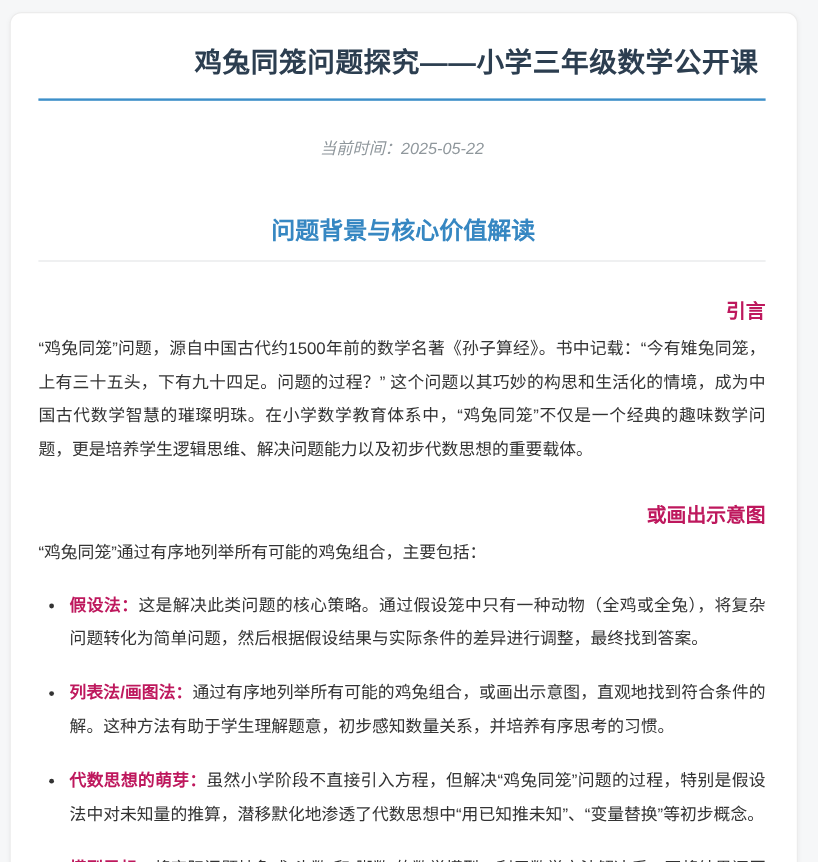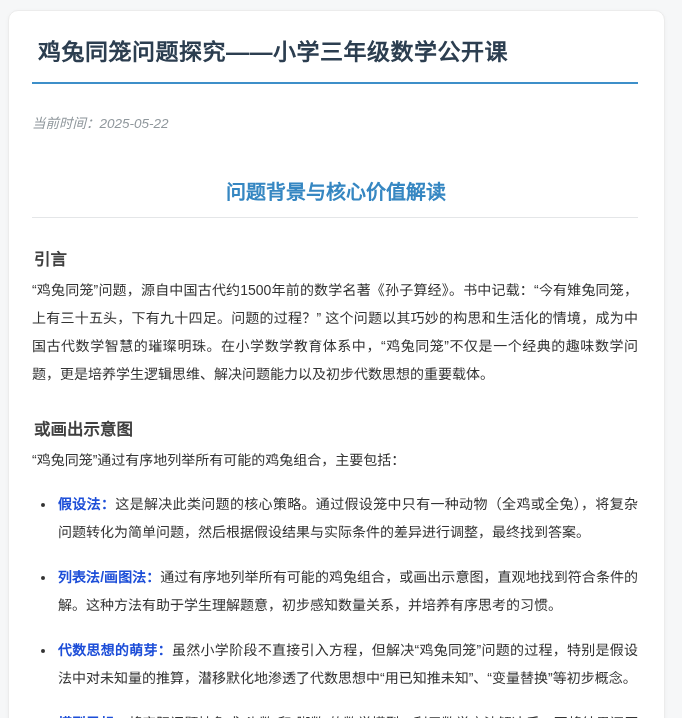--- a/index.html
+++ b/index.html
@@ -22,47 +22,48 @@
     border-radius: 10px;
     box-shadow: 0 1px 4px rgba(0,0,0,0.04);
     padding: 16px 26px 60px 23px;
   }
   h1.doc-title {
     margin: 0;
     padding: 10px 6px 14px;
     font-size: 23px;
     line-height: 1.35;
     font-weight: 700;
-    text-align: left;
+    text-align: right;
     color: #2c3e50;
     border-bottom: 2px solid #3d8fc9;
     letter-spacing: 0.5px;
   }
   p.date-line {
     margin: 28px 0 0;
-    text-align: left;
+    text-align: center;
     font-style: italic;
     font-size: 13.5px;
     color: #8f979c;
   }
   h2.section-heading {
     margin: 44px 0 0;
     padding: 0 0 12px 2px;
     font-size: 20px;
     font-weight: 700;
     color: #3687c2;
     border-bottom: 1px solid #e4e6e8;
     text-align: center;
   }
   h3.sub-heading {
     margin: 28px 0 0;
     padding-left: 2px;
     font-size: 16.5px;
     font-weight: 700;
-    color: #404040;
+    color: #be185d;
+    text-align: right;
   }
   p.body-text {
     margin: 6px 0 0;
     font-size: 14px;
     line-height: 28px;
     color: #333333;
     text-align: justify;
   }
   ul.methods-list {
     margin: 16px 0 0;
@@ -72,21 +73,21 @@
     font-size: 14px;
     line-height: 28px;
     color: #333333;
     margin-bottom: 17px;
     padding-left: 2px;
     text-align: justify;
   }
   ul.methods-list li:last-child { margin-bottom: 0; }
   ul.methods-list li strong {
     font-weight: 700;
-    color: #1d4ed8;
+    color: #be185d;
   }
 </style>
 </head>
 <body>
 
 <div class="card">
 
   <h1 class="doc-title">鸡兔同笼问题探究——小学三年级数学公开课</h1>
 
   <p class="date-line">当前时间：2025-05-22</p>

